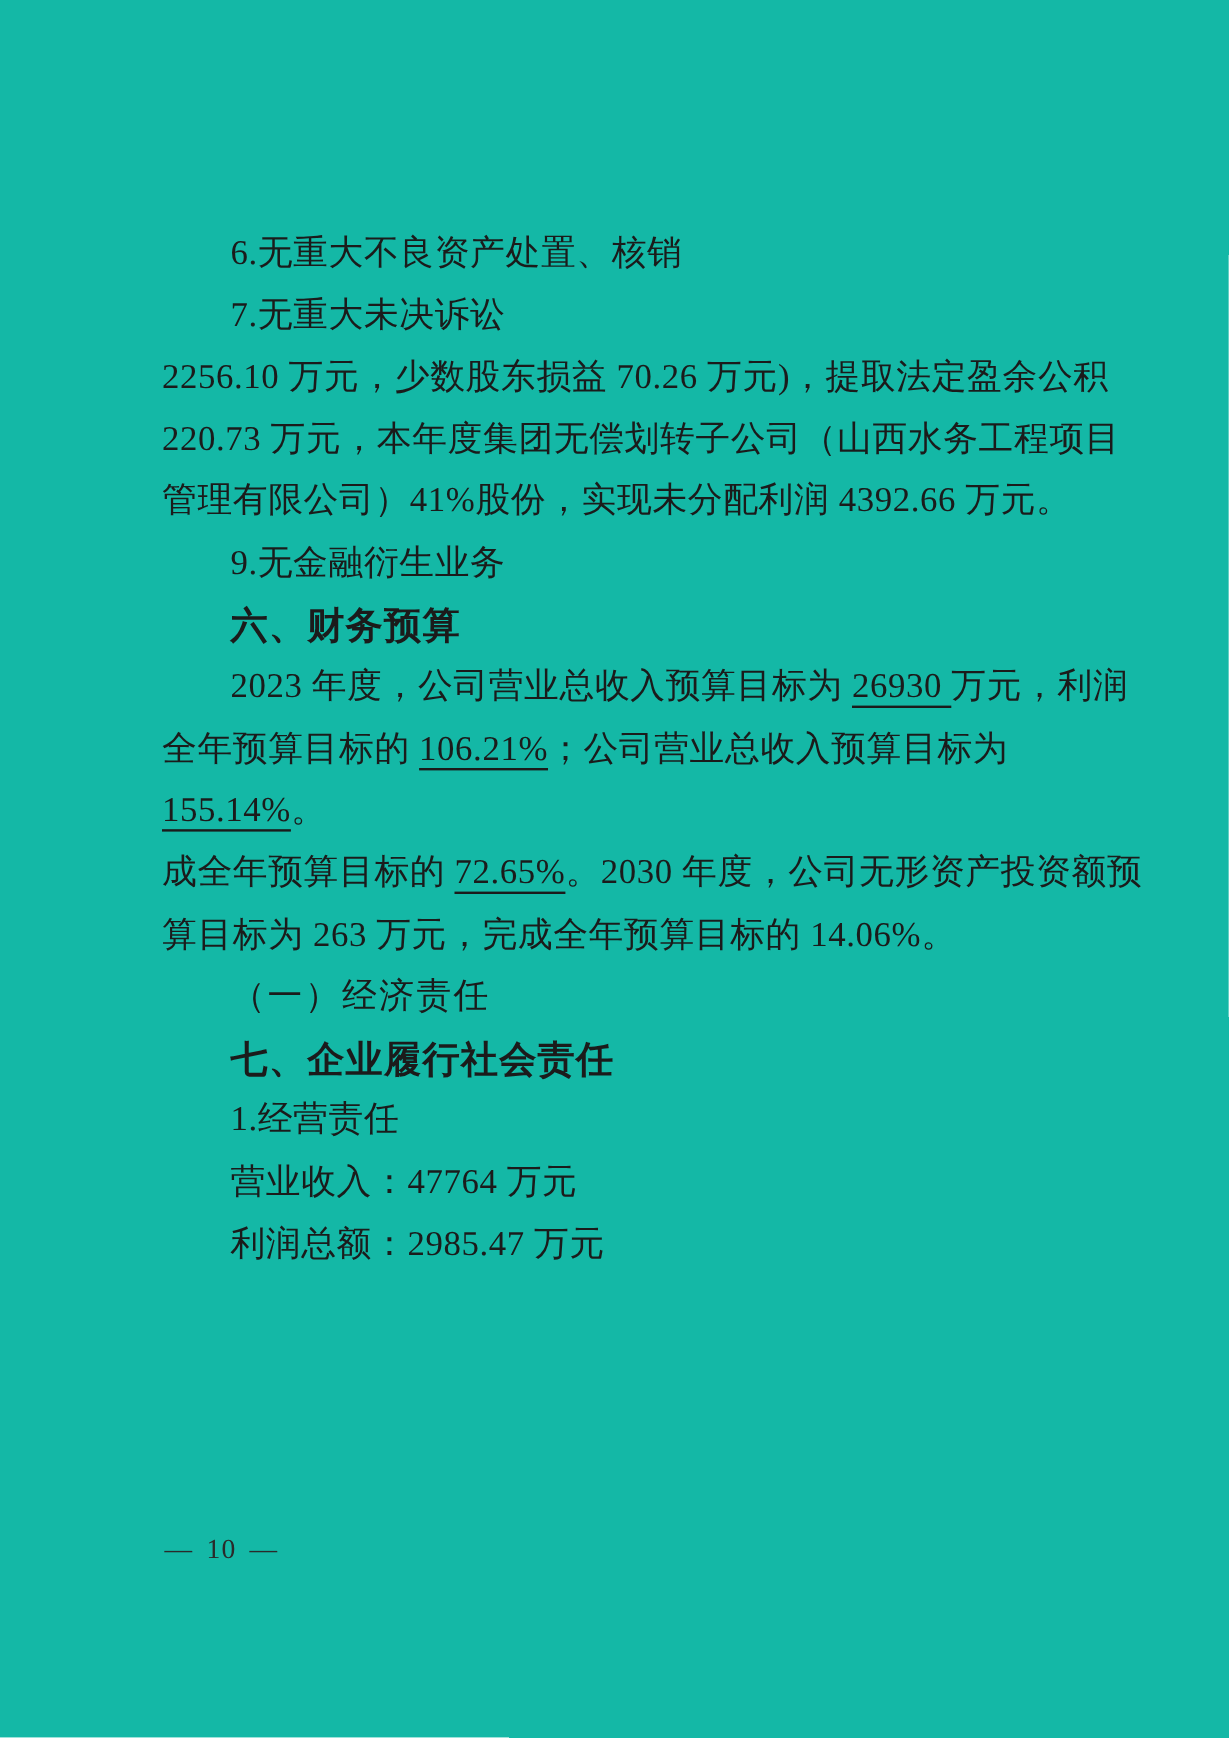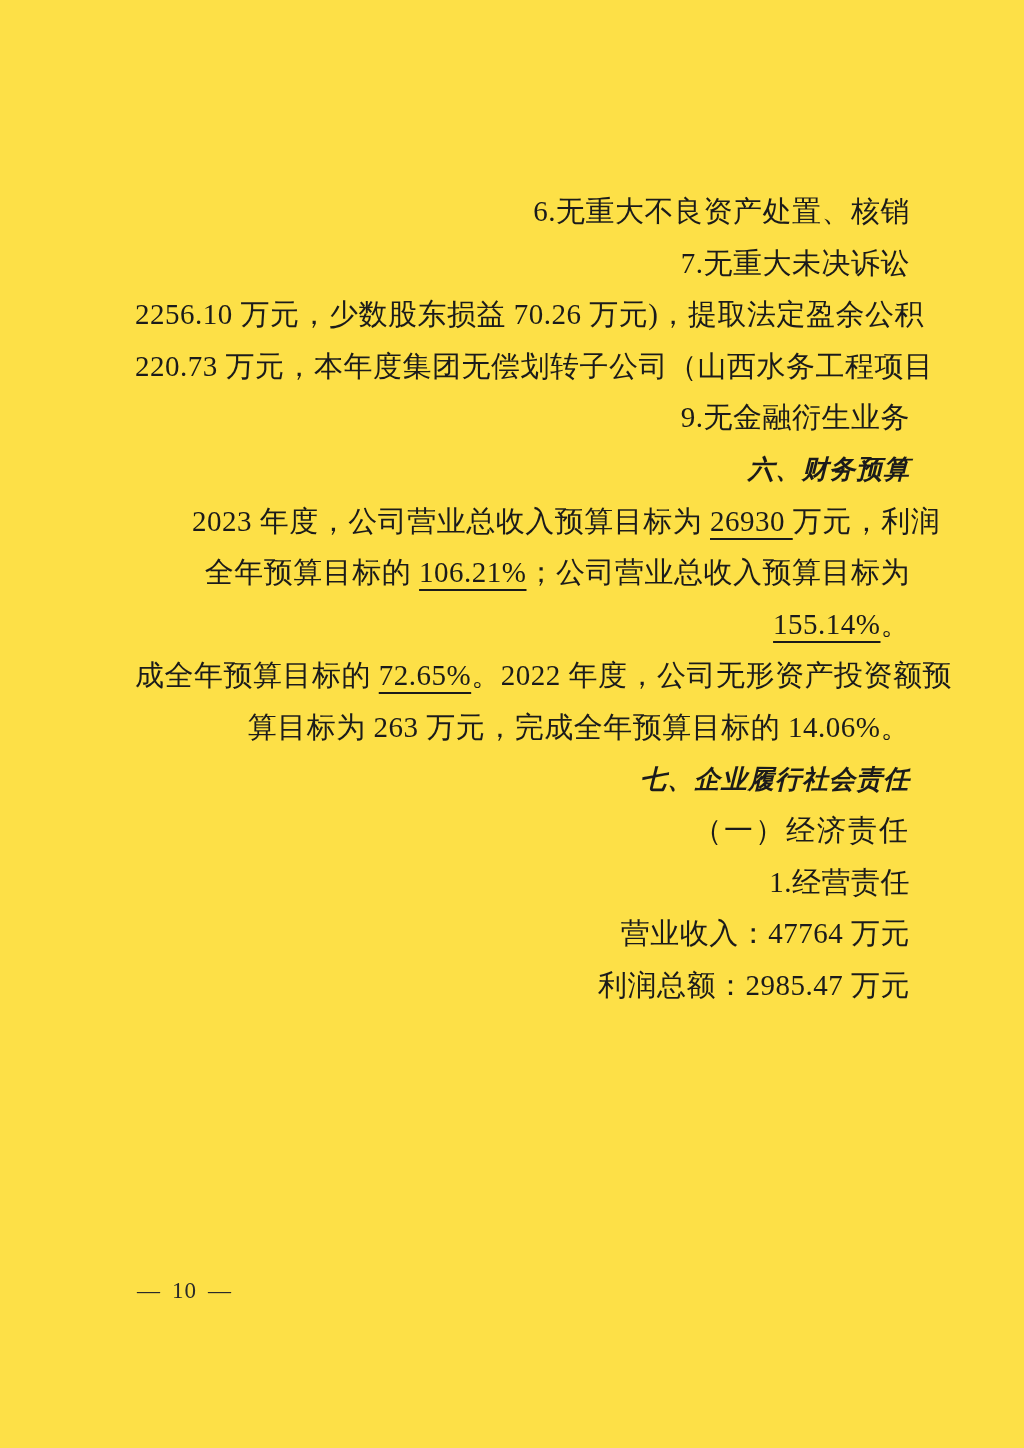--- a/index.html
+++ b/index.html
@@ -8,43 +8,41 @@
     height: 1448px;
     background: #ffffff;
     font-family: "Liberation Serif", serif;
     color: #1b1b1b;
     position: relative;
     overflow: hidden;
   }
   .page {
     position: absolute;
     inset: 0;
-    background: #fde047;
-    text-align: right;
+    background: #14b8a6;
   }
   .content {
     position: absolute;
     left: 135px;
     top: 186px;
     width: 775px;
   }
   .line {
     font-size: 29px;
     height: 51.6px;
     line-height: 51.6px;
     white-space: nowrap;
     letter-spacing: 0.5px;
   }
   .line.indent { padding-left: 57px; }
   .line.heading {
     font-family: "Liberation Sans", sans-serif;
     font-weight: bold;
-    font-size: 26px;
+    font-size: 31px;
     letter-spacing: 1px;
-    font-style: italic;
   }
   .line.subheading {
     letter-spacing: 2px;
   }
   .seg { display: inline; }
   .seg.u {
     text-decoration: underline;
     text-underline-offset: 7px;
     text-decoration-thickness: 2px;
   }
@@ -64,29 +62,30 @@
 <body>
 
 <div class="page">
 
   <div class="content" id="document-body">
 
   <div class="line body indent"><span class="seg">6.无重大不良资产处置、核销</span></div>
       <div class="line body indent"><span class="seg">7.无重大未决诉讼</span></div>
       <div class="line body"><span class="seg">2256.10 万元，少数股东损益 70.26 万元)，提取法定盈余公积</span></div>
       <div class="line body"><span class="seg">220.73 万元，本年度集团无偿划转子公司（山西水务工程项目</span></div>
+      <div class="line body"><span class="seg">管理有限公司）41%股份，实现未分配利润 4392.66 万元。</span></div>
       <div class="line body indent"><span class="seg">9.无金融衍生业务</span></div>
       <div class="line heading indent"><span class="seg">六、财务预算</span></div>
       <div class="line body indent"><span class="seg">2023 年度，公司营业总收入预算目标为 </span><span class="seg u">26930 </span><span class="seg">万元，利润</span></div>
       <div class="line body"><span class="seg">全年预算目标的 </span><span class="seg u">106.21%</span><span class="seg">；公司营业总收入预算目标为</span></div>
       <div class="line body"><span class="seg u">155.14%</span><span class="seg">。</span></div>
-      <div class="line body"><span class="seg">成全年预算目标的 </span><span class="seg u">72.65%</span><span class="seg">。2022 年度，公司无形资产投资额预</span></div>
+      <div class="line body"><span class="seg">成全年预算目标的 </span><span class="seg u">72.65%</span><span class="seg">。2030 年度，公司无形资产投资额预</span></div>
       <div class="line body"><span class="seg">算目标为 263 万元，完成全年预算目标的 14.06%。</span></div>
+      <div class="line subheading indent"><span class="seg">（一）经济责任</span></div>
       <div class="line heading indent"><span class="seg">七、企业履行社会责任</span></div>
-      <div class="line subheading indent"><span class="seg">（一）经济责任</span></div>
       <div class="line body indent"><span class="seg">1.经营责任</span></div>
       <div class="line body indent"><span class="seg">营业收入：47764 万元</span></div>
       <div class="line body indent"><span class="seg">利润总额：2985.47 万元</span></div>
     </div>
 
   <div class="footer">
     <span>—</span>
     <span>10</span>
     <span>—</span>
   </div>

